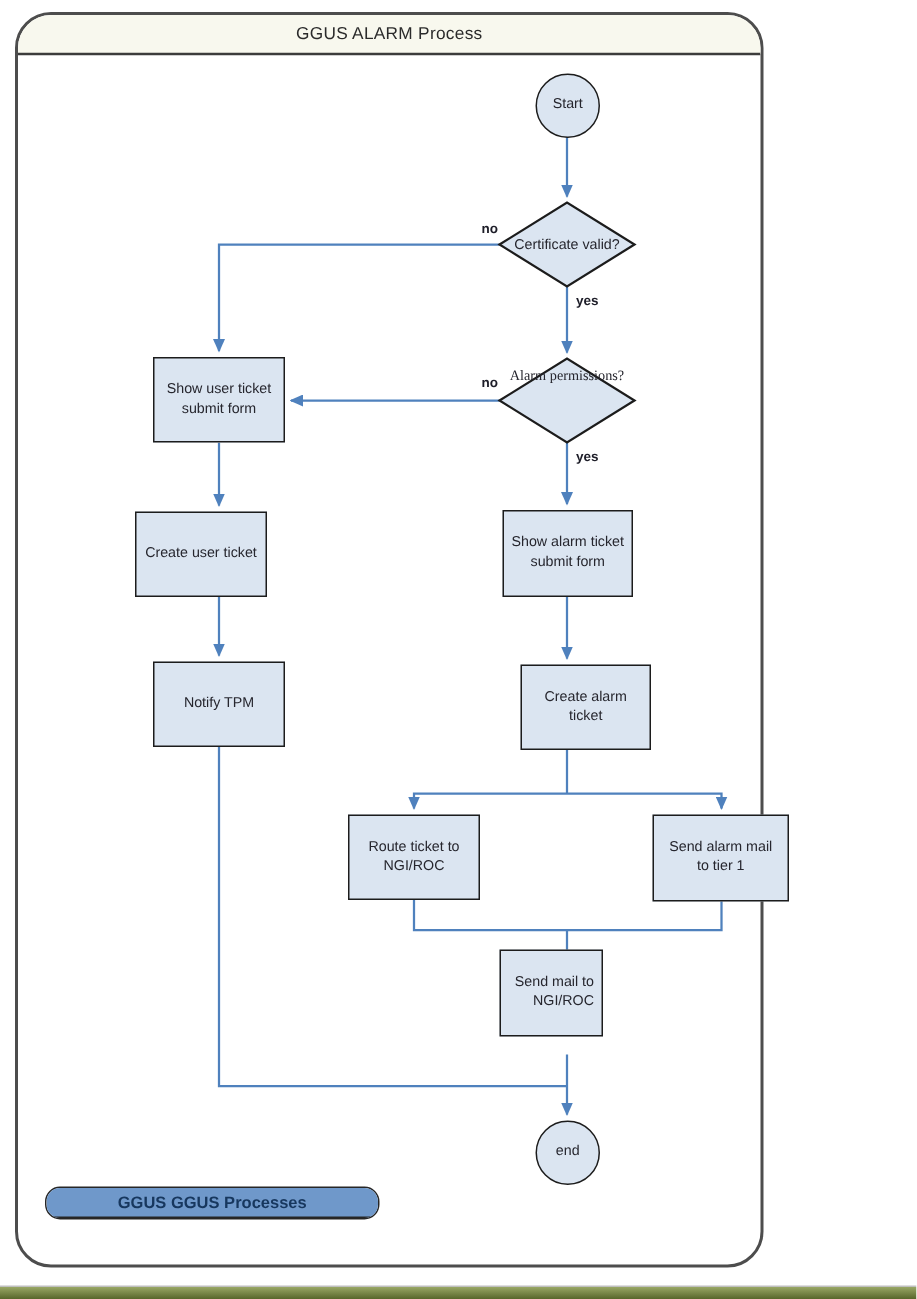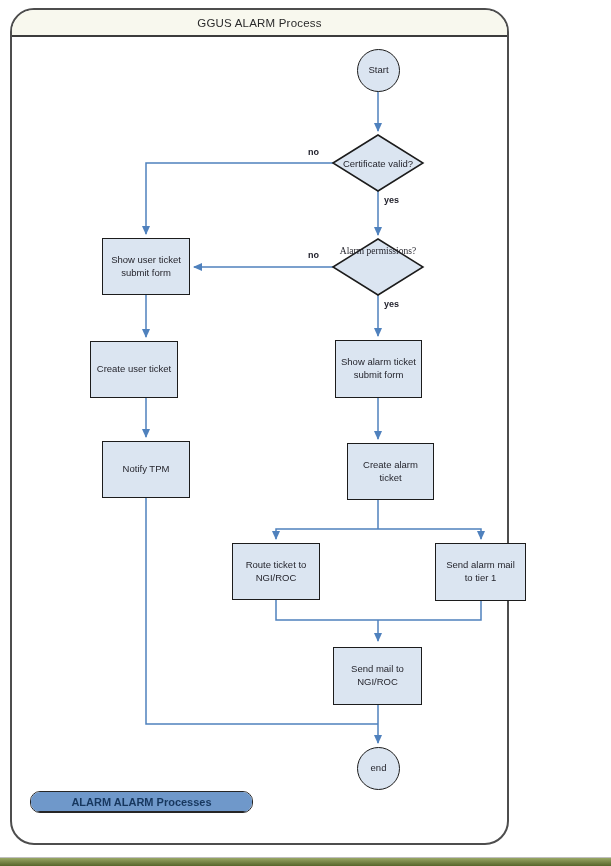--- a/index.html
+++ b/index.html
@@ -31,21 +31,21 @@
     font-size:9.5px; color:#26262e; line-height:1.35; padding:3px 5px;
   }
   .circle { border-radius:50%; }
   .dtext {
     position:absolute; display:flex; align-items:center; justify-content:center;
     text-align:center; font-size:9.5px; color:#26262e; line-height:1.25;
   }
   .blabel {
     position:absolute; font-size:9px; font-weight:bold; color:#1d1d28;
   }
-  .blabel.right { }
+  .blabel.right { text-align:right; }
 
   
   .legend {
     position:absolute; left:30px; top:791px; width:223px;
     border:1.5px solid #262626; border-radius:10px; overflow:hidden; background:#dbe5f1;
   }
   .legend-header {
     height:20px; background:#6f98ca; border-bottom:1.5px solid #262626;
     display:flex; align-items:center; justify-content:center;
     font-size:11px; font-weight:bold; color:#17375e;
@@ -118,19 +118,19 @@
 <div class="blabel right" style="left:308px; top:250px; width:24px;">no</div>
 <div class="blabel" style="left:384px; top:299px;">yes</div>
 
 <div class="node" style="left:102px; top:238px; width:88px; height:57px;">Show user ticket submit form</div>
 <div class="node" style="left:90px; top:341px; width:88px; height:57px;">Create user ticket</div>
 <div class="node" style="left:102px; top:441px; width:88px; height:57px;">Notify TPM</div>
 <div class="node" style="left:335px; top:340px; width:87px; height:58px;">Show alarm ticket submit form</div>
 <div class="node" style="left:335px; top:443px; width:87px; height:57px;margin-left:12px;">Create alarm ticket</div>
 <div class="node" style="left:232px; top:543px; width:88px; height:57px;">Route ticket to NGI/ROC</div>
 <div class="node" style="left:435px; top:543px; width:91px; height:58px;">Send alarm mail to tier 1</div>
-<div class="node" style="left:333px; top:647px; width:89px; height:58px;">Send mail to NGI/ROC</div>
+<div class="node" style="left:333px; top:633px; width:69px; height:58px;text-align:right;">Send mail to NGI/ROC</div>
 
 <div class="legend">
-  <div class="legend-header">ALARM ALARM Processes</div>
+  <div class="legend-header">GGUS GGUS Processes</div>
 </div>
 
 <div class="bottom-strip"></div>
 
 </body></html>

